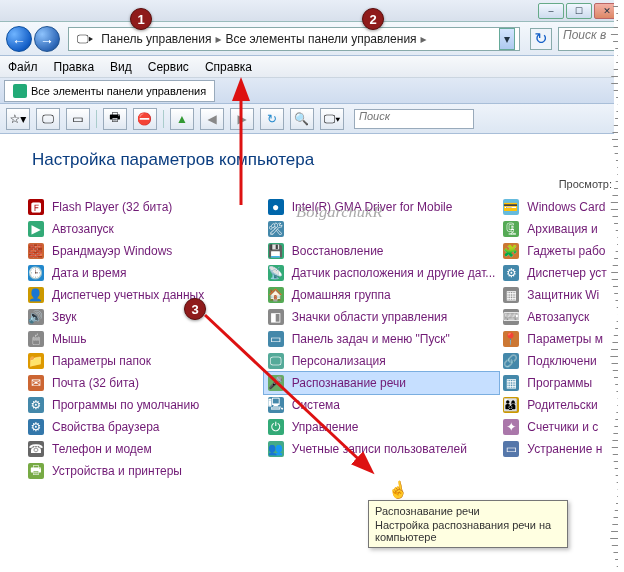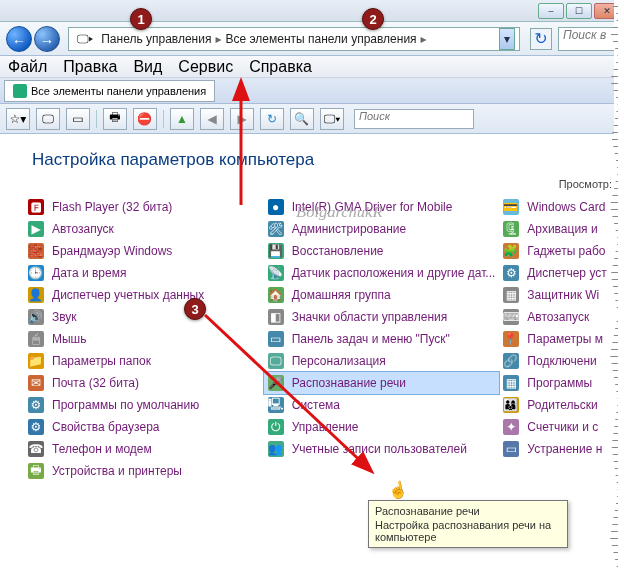--- a/index.html
+++ b/index.html
@@ -15,21 +15,21 @@
 .navcircle { width: 26px; height: 26px; border-radius: 50%; background: radial-gradient(circle at 30% 30%, #6fb4ff, #1560c8 70%, #0a3d80); display:flex; align-items:center; justify-content:center; color:#fff; font-size:14px; margin-right:2px; border:1px solid #0a4d9e; cursor:pointer; }
 .navcircle.disabled { filter: grayscale(0.3) brightness(1.1); }
 .breadcrumb { flex:1; height:24px; margin:0 6px; border:1px solid #8aa; background:#fff; display:flex; align-items:center; padding:0 4px; font-size:12px; }
 .bc-seg { color:#222; padding:0 4px; cursor:pointer; }
 .bc-sep { color:#666; }
 .bc-drop { width:16px; text-align:center; background:linear-gradient(#d4e5ff,#aec9ef); border:1px solid #6a9; height:22px; margin-left:auto; display:flex;align-items:center;justify-content:center; color:#234;}
 .refresh { width:22px; height:22px; border:1px solid #8aa; background:#eef4fa; display:flex;align-items:center;justify-content:center; margin-left:4px; color:#1560c8;}
 .searchbox { width:60px; height:24px; border:1px solid #8aa; background:#fff; margin-left:6px; font-size:12px; color:#777; font-style:italic; padding:0 4px; overflow:hidden; white-space:nowrap;}
 
 
-.menubar { height:22px; background:linear-gradient(#f7f9fb,#e7ecf3); display:flex; align-items:center; padding:0 8px; font-size:16px; gap:16px; border-bottom:1px solid #cbd5e0;}
+.menubar { height:22px; background:linear-gradient(#f7f9fb,#e7ecf3); display:flex; align-items:center; padding:0 8px; font-size:12px; gap:16px; border-bottom:1px solid #cbd5e0;}
 .menuitem { cursor:pointer; }
 
 
 .tabrow { height:26px; background:linear-gradient(#e0e9f5,#cfdcef); display:flex; align-items:center; padding:0 4px; border-bottom:1px solid #a8bed8;}
 .tab { background:#fff; border:1px solid #9ab; height:22px; padding:0 8px; display:flex; align-items:center; font-size:11px; gap:4px;}
 .tabicon { width:14px; height:14px; background:#2a7; border-radius:2px; display:inline-block;}
 
 
 .toolbar { height:30px; background:linear-gradient(#eef3fa,#dde7f3); display:flex; align-items:center; padding:0 6px; gap:6px; border-bottom:1px solid #a8bed8;}
 .tbtn { width:24px; height:22px; border:1px solid #9ab; background:linear-gradient(#fff,#e0e8f2); display:flex; align-items:center; justify-content:center; font-size:12px; cursor:pointer;}
@@ -183,21 +183,20 @@
           <span class="lbl">Устройства и принтеры</span>
         </div>
       </div>
       <div class="col" style="width: 240px;">
         <div class="item">
           <span class="ico" style="background: rgb(0, 102, 170); color: rgb(255, 255, 255);">●</span>
           <span class="lbl">Intel(R) GMA Driver for Mobile</span>
         </div>
         <div class="item">
           <span class="ico" style="background: rgb(68, 136, 170); color: rgb(255, 255, 255);">🛠</span>
-          <span class="lbl">Администрирование</span>
         </div>
         <div class="item">
           <span class="ico" style="background: rgb(51, 170, 119); color: rgb(255, 255, 255);">💾</span>
           <span class="lbl">Восстановление</span>
         </div>
         <div class="item">
           <span class="ico" style="background: rgb(51, 170, 119); color: rgb(255, 255, 255);">📡</span>
           <span class="lbl">Датчик расположения и другие дат...</span>
         </div>
         <div class="item">

